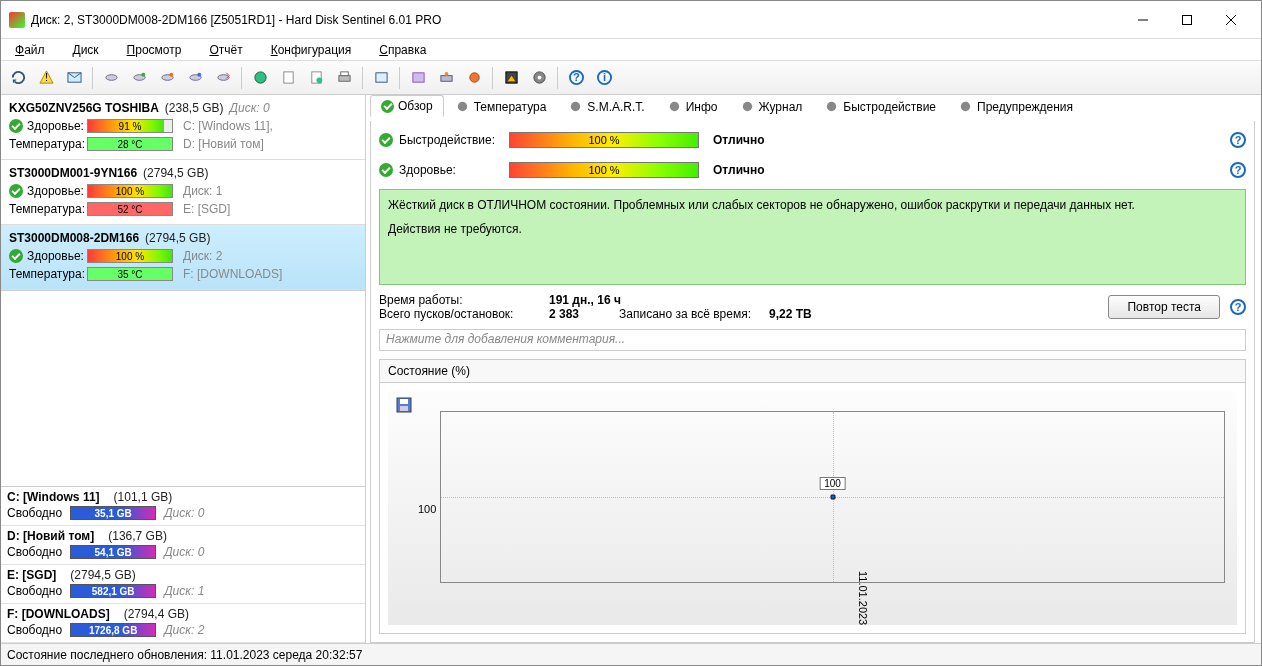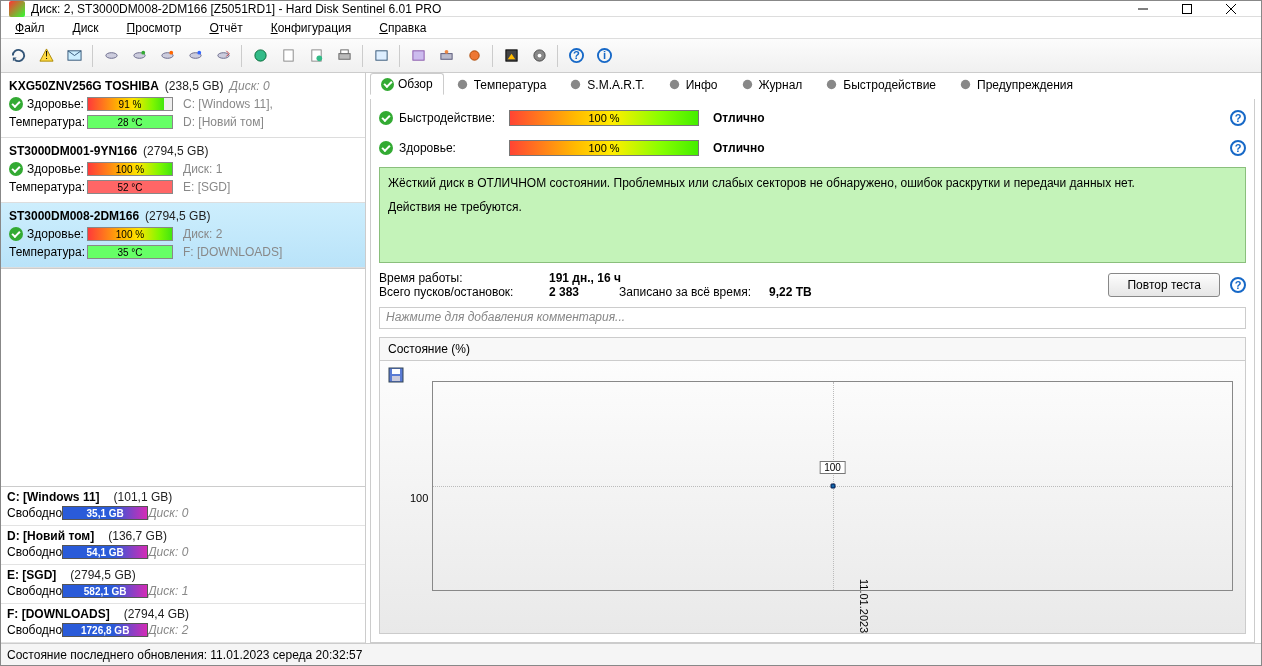--- a/index.html
+++ b/index.html
@@ -1,17 +1,17 @@
 <!DOCTYPE html>
 <html><head>
 <meta charset="utf-8">
 <style>
 *{box-sizing:border-box;margin:0;padding:0;font-family:"Segoe UI",Tahoma,sans-serif;font-size:12px}
 body{background:#fff;width:1262px;height:666px;overflow:hidden;display:flex;flex-direction:column;border:1px solid #888}
-.titlebar{height:16px;display:flex;align-items:center;padding:0 8px;border-bottom:1px solid #ddd}
+.titlebar{height:38px;display:flex;align-items:center;padding:0 8px;border-bottom:1px solid #ddd}
 .titlebar .icon{width:16px;height:16px;background:linear-gradient(135deg,#f33,#3f3);border-radius:2px;margin-right:6px}
 .titlebar .title{flex:1}
 .winbtn{width:44px;height:28px;display:flex;align-items:center;justify-content:center}
 .winbtn svg{width:10px;height:10px}
 .menubar{height:22px;display:flex;align-items:center;padding:0 6px;gap:12px;border-bottom:1px solid #ddd}
 .menuitem{padding:2px 8px;cursor:default}
 .menuitem u{text-decoration:underline}
 .toolbar{height:34px;display:flex;align-items:center;padding:2px 4px;gap:2px;border-bottom:1px solid #ccc;background:linear-gradient(#fcfcfc,#f0f0f0)}
 .tbbtn{width:26px;height:26px;display:flex;align-items:center;justify-content:center;border:1px solid transparent;border-radius:2px}
 .tbsep{width:1px;height:22px;background:#ccc;margin:0 3px}
@@ -33,21 +33,21 @@
 .bar .txt{position:absolute;inset:0;display:flex;align-items:center;justify-content:center;font-size:10px;color:#000}
 .grad-health{background:linear-gradient(90deg,#ff3a3a 0%,#ffb400 40%,#ffe600 60%,#7ff700 85%,#42e60f 100%)}
 .grad-temp-ok{background:linear-gradient(90deg,#6f6 0%,#6f6 100%)}
 .grad-temp-warn{background:linear-gradient(90deg,#f66 0%,#f66 100%)}
 .drv{color:#888}
 .partlist{flex:0 0 auto;border-top:1px solid #ccc}
 .prow{border-bottom:1px solid #e3e3e3;padding:3px 6px}
 .prow .h{display:flex;gap:14px}
 .prow .h b{font-weight:700}
 .prow .h .sz{color:#222}
-.prow .sub{display:flex;align-items:center;height:18px}
+.prow .sub{display:flex;align-items:center;gap:8px;height:18px}
 .fbar{width:86px;height:14px;border:1px solid #555;position:relative;background:linear-gradient(90deg,#2a5bd9 0%,#2a5bd9 60%,#d52bb6 100%)}
 .fbar .txt{position:absolute;inset:0;display:flex;align-items:center;justify-content:center;color:#fff;font-size:10px;font-weight:700}
 .right{flex:1;display:flex;flex-direction:column;min-width:0;padding:0 6px 0 4px}
 .tabs{display:flex;align-items:flex-start;height:26px}
 .tab{display:flex;align-items:center;gap:4px;padding:3px 10px;border:1px solid transparent;cursor:default}
 .tab.active{border:1px solid #ccc;border-bottom-color:#fff;border-radius:3px 3px 0 0;background:#fff}
 .tabbody{border:1px solid #ccc;border-top:none;flex:1;display:flex;flex-direction:column;padding:8px;gap:8px;min-height:0}
 .mrow{display:flex;align-items:center;height:22px}
 .mrow .mlbl{width:130px;display:flex;align-items:center;gap:6px}
 .gradbar{width:190px;height:16px;border:1px solid #777;background:linear-gradient(90deg,#f43 0%,#fb0 35%,#fe0 55%,#8f0 80%,#4e0 100%);position:relative;margin-right:14px}
@@ -56,21 +56,21 @@
 .helpico{margin-left:auto;color:#1668c7;border:2px solid #1668c7;border-radius:50%;width:16px;height:16px;display:flex;align-items:center;justify-content:center;font-weight:700;font-size:11px}
 .statusbox{background:#c4f3b9;border:1px solid #8abf7c;padding:8px;min-height:96px}
 .kvrow{display:flex}
 .kvrow .k{width:170px}
 .kvrow .v{font-weight:700}
 .kvcol{display:flex;gap:40px}
 .retestbtn{border:1px solid #888;background:linear-gradient(#fdfdfd,#e6e6e6);padding:4px 18px;border-radius:3px}
 .comment{border:1px solid #ccc;height:22px;padding:2px 6px;color:#888;font-style:italic}
 .chartbox{border:1px solid #ccc;flex:1;display:flex;flex-direction:column;min-height:0}
 .chartlbl{padding:4px 8px;border-bottom:1px solid #ccc;background:#f8f8f8}
-.chartarea{flex:1;position:relative;background:linear-gradient(#fdfdfd,#e9e9e9);}
+.chartarea{flex:1;position:relative;background:linear-gradient(#fdfdfd,#e9e9e9);margin:8px}
 .plot{position:absolute;left:52px;right:12px;top:20px;bottom:42px;border:1px solid #888}
 .glineH{position:absolute;left:0;right:0;border-top:1px dotted #bbb}
 .glineV{position:absolute;top:0;bottom:0;border-left:1px dotted #bbb}
 .yax{position:absolute;left:30px;top:48%;font-size:11px}
 .xax{position:absolute;bottom:0;left:56%;font-size:11px;writing-mode:vertical-rl;transform:translateX(-6px)}
 .dpt{position:absolute;width:5px;height:5px;background:#16a;border:1px solid #014;border-radius:1px}
 .dlbl{position:absolute;border:1px solid #777;background:#fff;padding:0 4px;font-size:10px}
 .saveico{position:absolute;left:8px;top:6px;width:16px;height:16px}
 .statusbar{height:22px;border-top:1px solid #ccc;display:flex;align-items:center;padding:0 6px;background:#f5f5f5}
 .ti{width:15px;height:15px}

